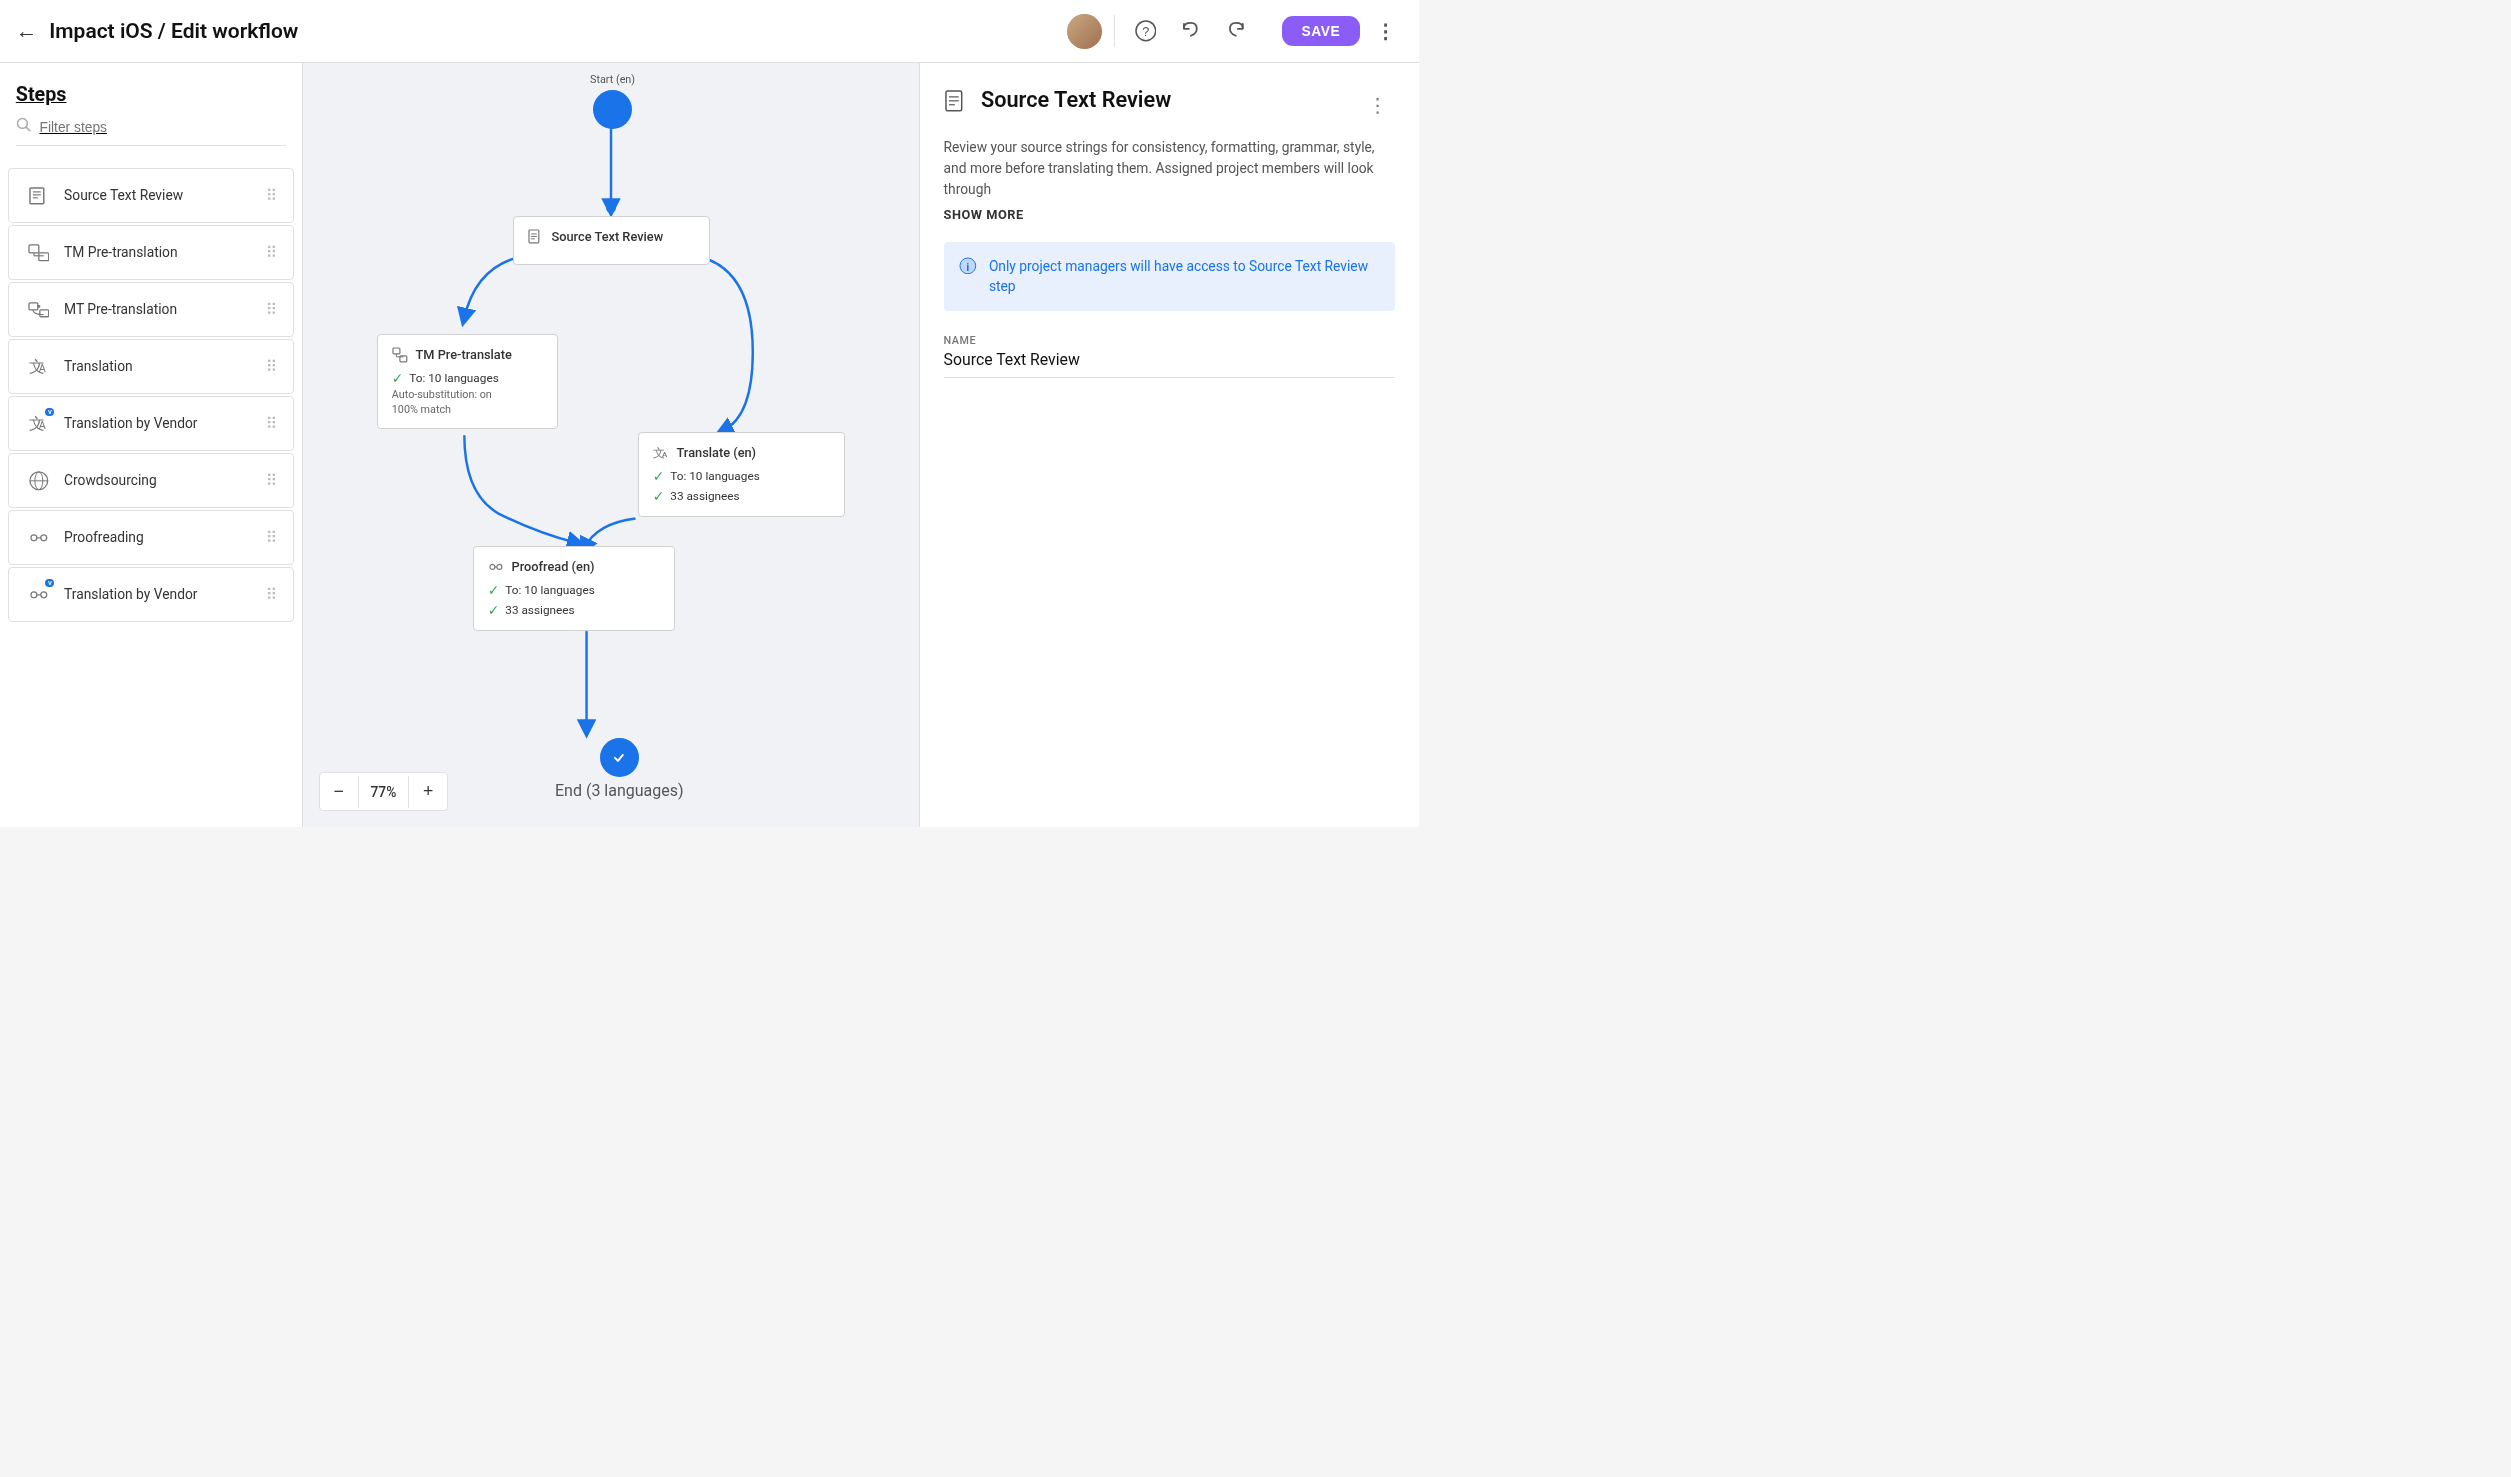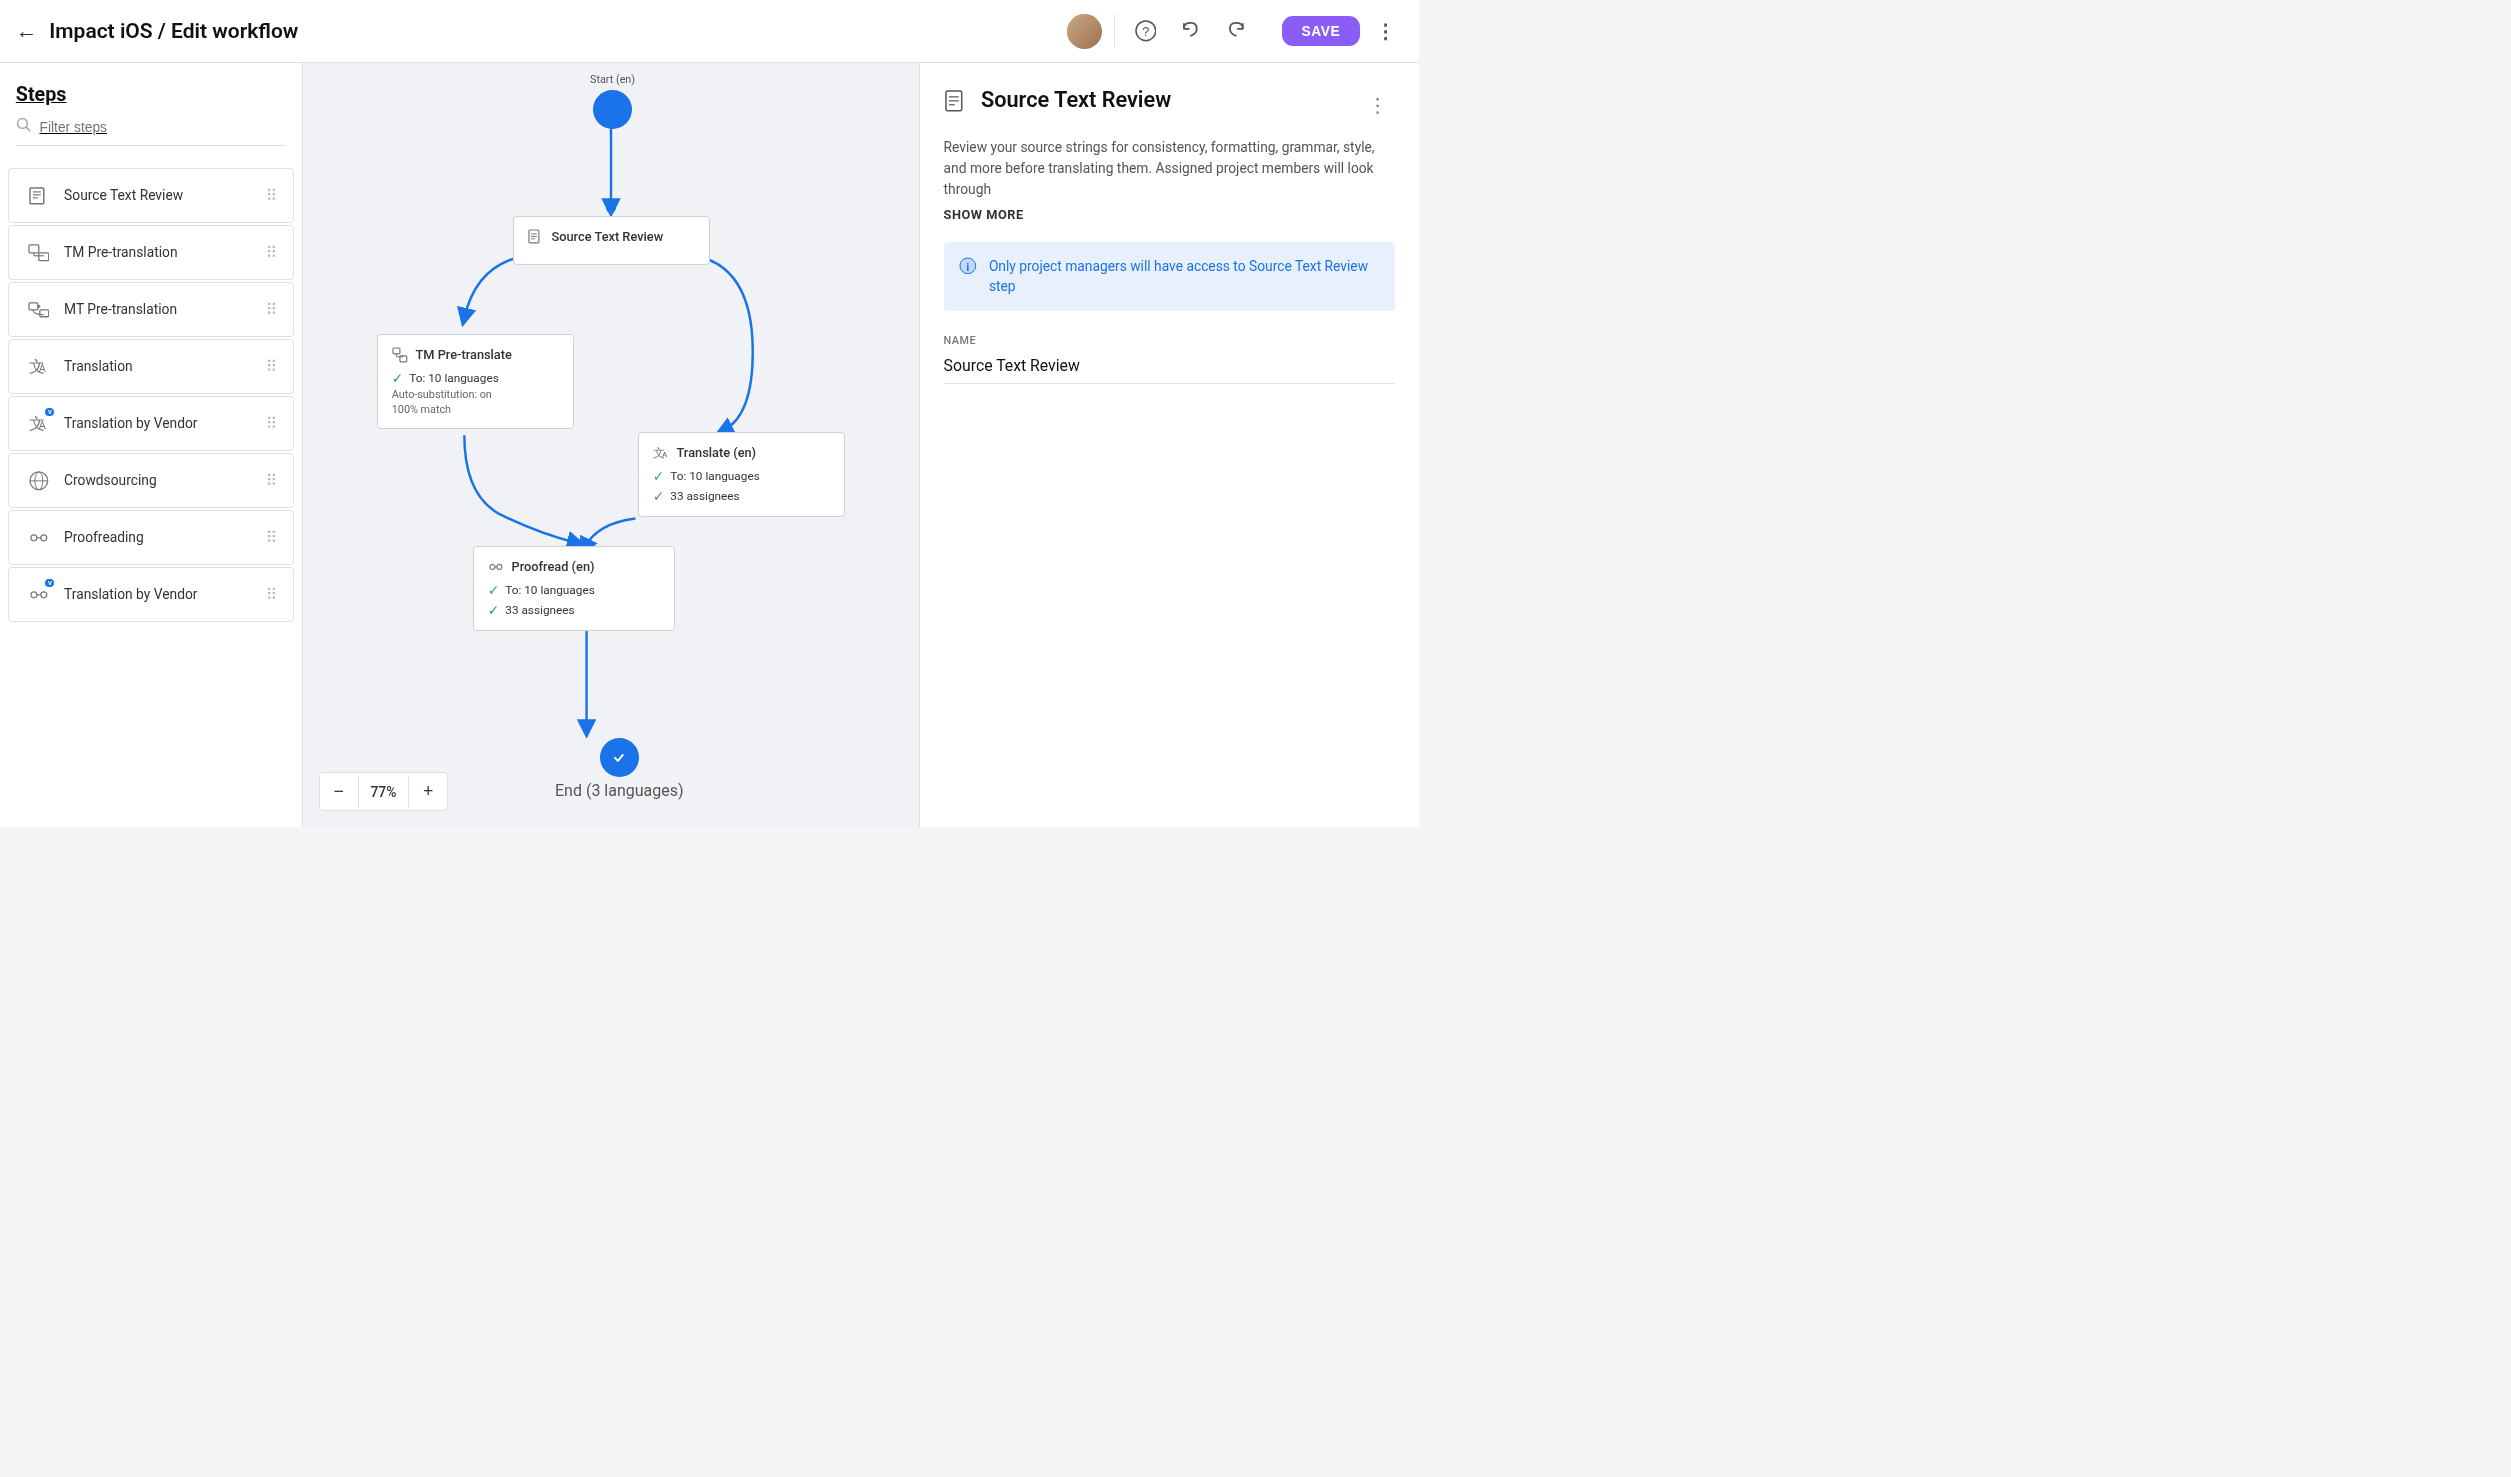--- a/index.html
+++ b/index.html
@@ -94,21 +94,21 @@
     .panel-title { font-size: 21.7px; font-weight: 600; color: #111; flex: 1; }
     .panel-menu { font-size: 19.7px; color: #777; cursor: pointer; }
     .panel-desc { font-size: 13.8px; color: #555; line-height: 1.5; margin-bottom: 7.9px; }
     .show-more { font-size: 12.8px; font-weight: 700; color: #333; cursor: pointer; letter-spacing: 0.5px; text-transform: uppercase; margin-bottom: 19.7px; }
     .info-box {
       background: #e8f0fe; border-radius: 3.9px; padding: 13.8px 15.8px;
       display: flex; align-items: flex-start; gap: 11.8px; margin-bottom: 23.6px;
     }
     .info-icon { color: #1a73e8; font-size: 17.7px; flex-shrink: 0; margin-top: 1px; }
     .info-text { font-size: 13.8px; color: #1a73e8; line-height: 1.5; }
-    .field-label { font-size: 10.8px; color: #777; text-transform: uppercase; letter-spacing: 0.5px; margin-bottom: 9px; font-weight: 500; }
+    .field-label { font-size: 10.8px; color: #777; text-transform: uppercase; letter-spacing: 0.5px; margin-bottom: 3px; font-weight: 500; }
     .field-value { font-size: 15.8px; color: #111; padding-bottom: 7.9px; border-bottom: 1px solid #e0e0e0; }
   </style>
 </head>
 <body>
 
 <div class="header">
   <button class="header-back">←</button>
   <span class="header-title">Impact iOS / Edit workflow</span>
   <div class="header-actions">
     <div class="avatar">
@@ -300,21 +300,21 @@
         <svg width="15.8" height="15.8" viewBox="0 0 16 16" fill="none">
           <rect x="1" y="1" width="10" height="13" rx="1" stroke="#777" stroke-width="1.2" fill="none"></rect>
           <line x1="3" y1="5" x2="9" y2="5" stroke="#777" stroke-width="1"></line>
           <line x1="3" y1="7.5" x2="9" y2="7.5" stroke="#777" stroke-width="1"></line>
           <line x1="3" y1="10" x2="7" y2="10" stroke="#777" stroke-width="1"></line>
         </svg>
         <span>Source Text Review</span>
       </div>
     </div>
 
-    <div class="workflow-card" style="left:74px;top:271px;width:197px;">
+    <div class="workflow-card" style="left:74px;top:271px;width:181px;">
       <div class="card-header">
         <svg width="15.8" height="15.8" viewBox="0 0 16 16" fill="none">
           <rect x="1" y="1" width="7" height="6" rx="1" stroke="#777" stroke-width="1.2" fill="none"></rect>
           <rect x="8" y="9" width="7" height="6" rx="1" stroke="#777" stroke-width="1.2" fill="none"></rect>
           <line x1="4.5" y1="7" x2="4.5" y2="10" stroke="#777" stroke-width="1"></line>
           <line x1="4.5" y1="10" x2="11.5" y2="10" stroke="#777" stroke-width="1"></line>
         </svg>
         <span>TM Pre-translate</span>
       </div>
       <div class="card-row">

